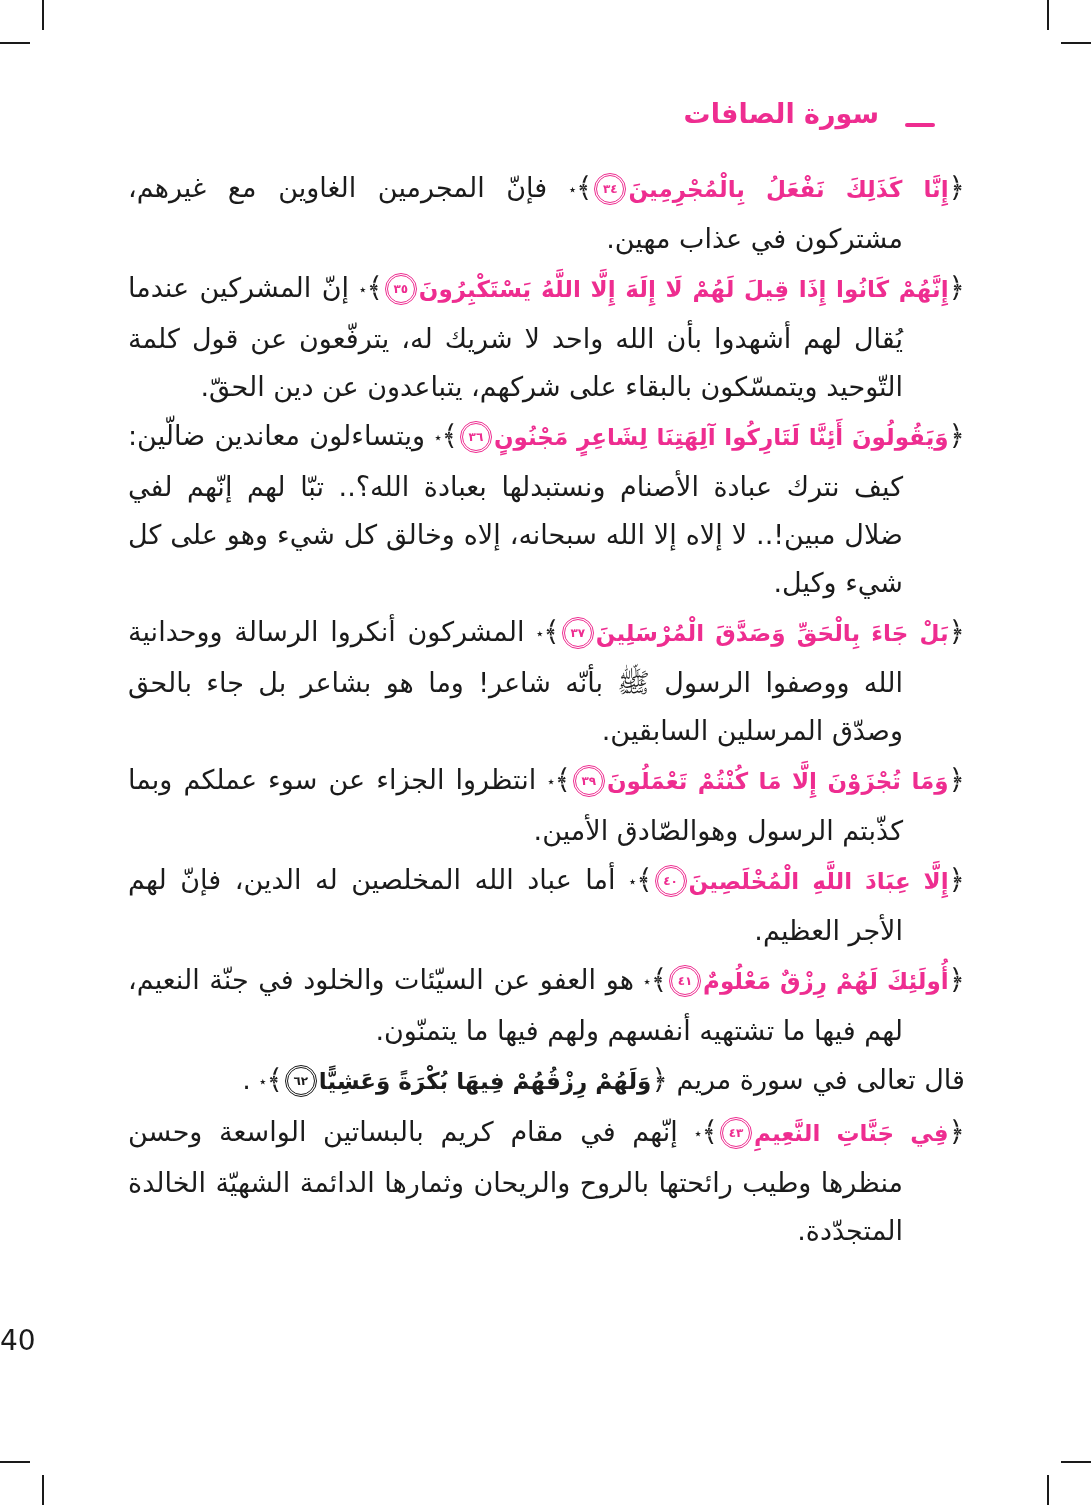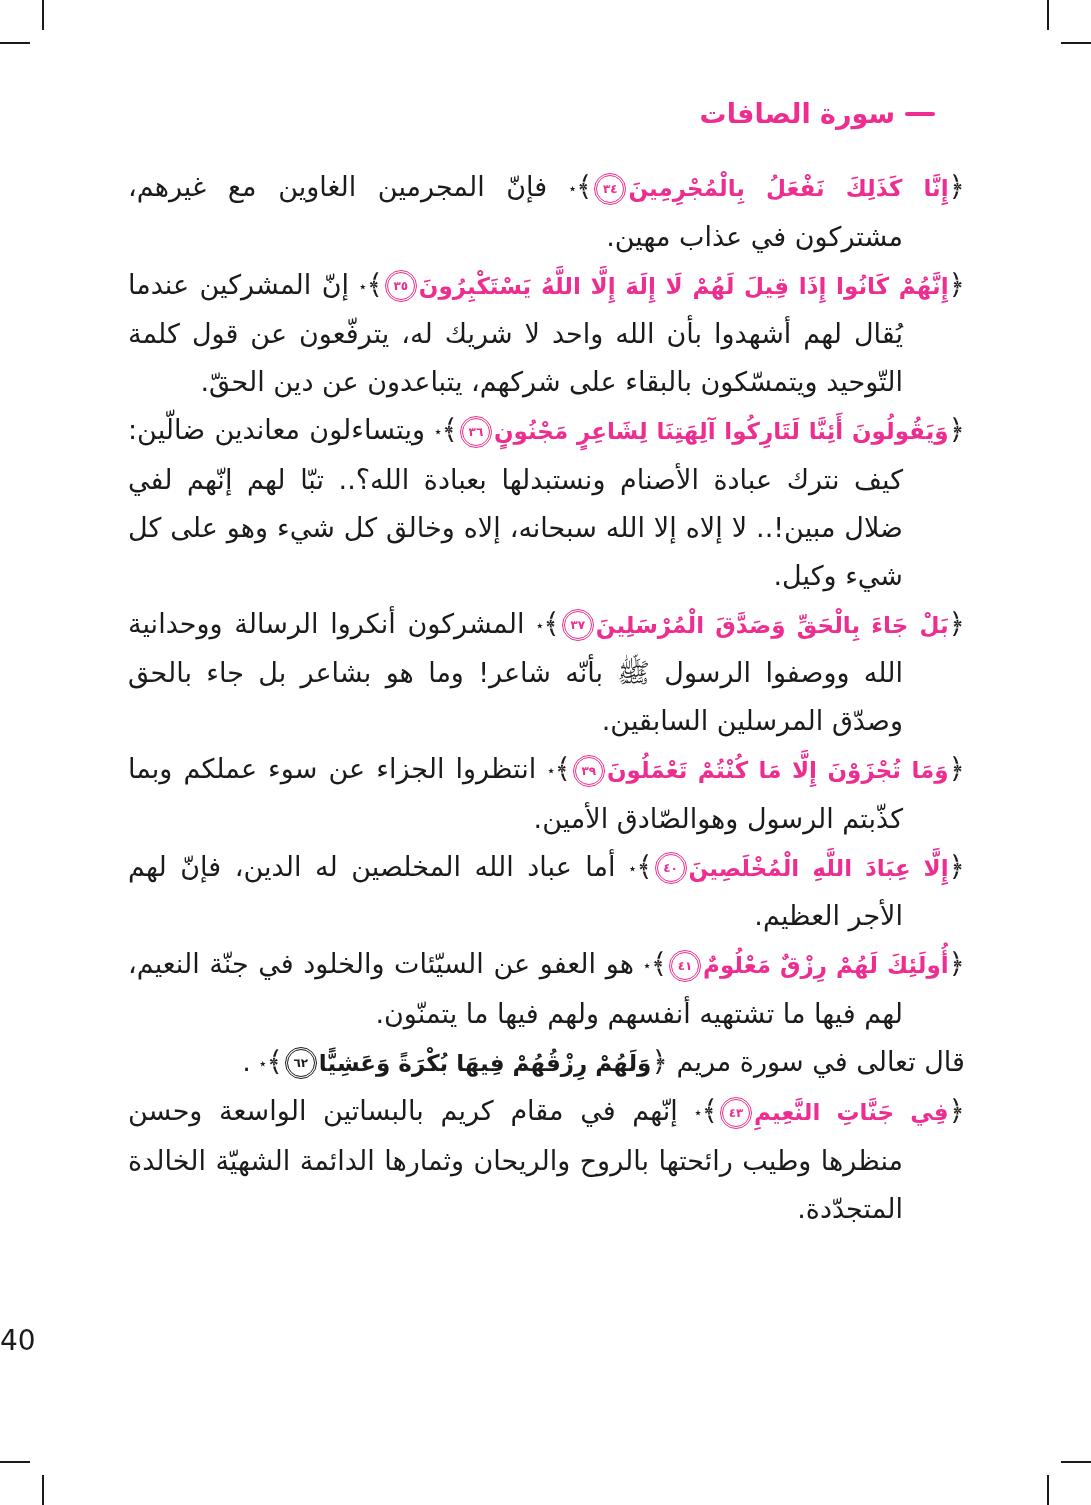--- a/index.html
+++ b/index.html
@@ -15,21 +15,21 @@
   .crop{position:absolute;background:#1a1a1a;}
   .crop.v{width:2px;height:30px;}
   .crop.h{height:2px;width:30px;}
   .tl-v{left:42px;top:0;}        .tl-h{top:42px;left:0;}
   .tr-v{left:1047px;top:0;}      .tr-h{top:42px;left:1061px;}
   .bl-v{left:42px;top:1475px;}   .bl-h{top:1461px;left:0;}
   .br-v{left:1047px;top:1475px;} .br-h{top:1461px;left:1061px;}
   
   .header{
     position:absolute;top:100px;right:156px;
-    direction:rtl;display:flex;align-items:center;gap:10px;
+    direction:rtl;display:flex;align-items:flex-end;gap:26px;
   }
   .header-dash{width:30px;height:4px;background:var(--pink,#ee2d90);border-radius:2px;}
   .header-title{
     font-size:27px;font-weight:bold;color:var(--pink,#ee2d90);
     letter-spacing:0;line-height:1;
   }
   
   .text-block{
     position:absolute;top:163px;right:126px;left:128px;
     direction:rtl;text-align:justify;
@@ -38,21 +38,21 @@
     margin:0;
     padding-right:62px;text-indent:-62px;  
     font-size:27px;line-height:48px;color:#1b1b1b;
   }
   .aya{white-space:nowrap;}
   .bracket{color:#1b1b1b;font-size:28px;}
   .aya-text{color:var(--pink,#ee2d90);font-weight:700;font-size:23px;}
   .aya.black .aya-text{color:#1b1b1b;}
   .aya-num{
     display:inline-flex;align-items:center;justify-content:center;
-    width:26px;height:26px;margin:2px 4px;
+    width:26px;height:26px;margin:12px 4px;
     border:1.5px solid var(--pink,#ee2d90);outline:1px solid var(--pink,#ee2d90);outline-offset:1.5px;
     border-radius:50%;
     color:var(--pink,#ee2d90);font-size:12px;font-weight:700;line-height:1;
     vertical-align:middle;text-indent:0;
   }
   .aya.black .aya-num{border-color:#1b1b1b;outline-color:#1b1b1b;color:#1b1b1b;}
   .star{color:#1b1b1b;font-size:13px;vertical-align:middle;}
   
   .page-num{
     position:absolute;top:1324px;left:0;right:0;

